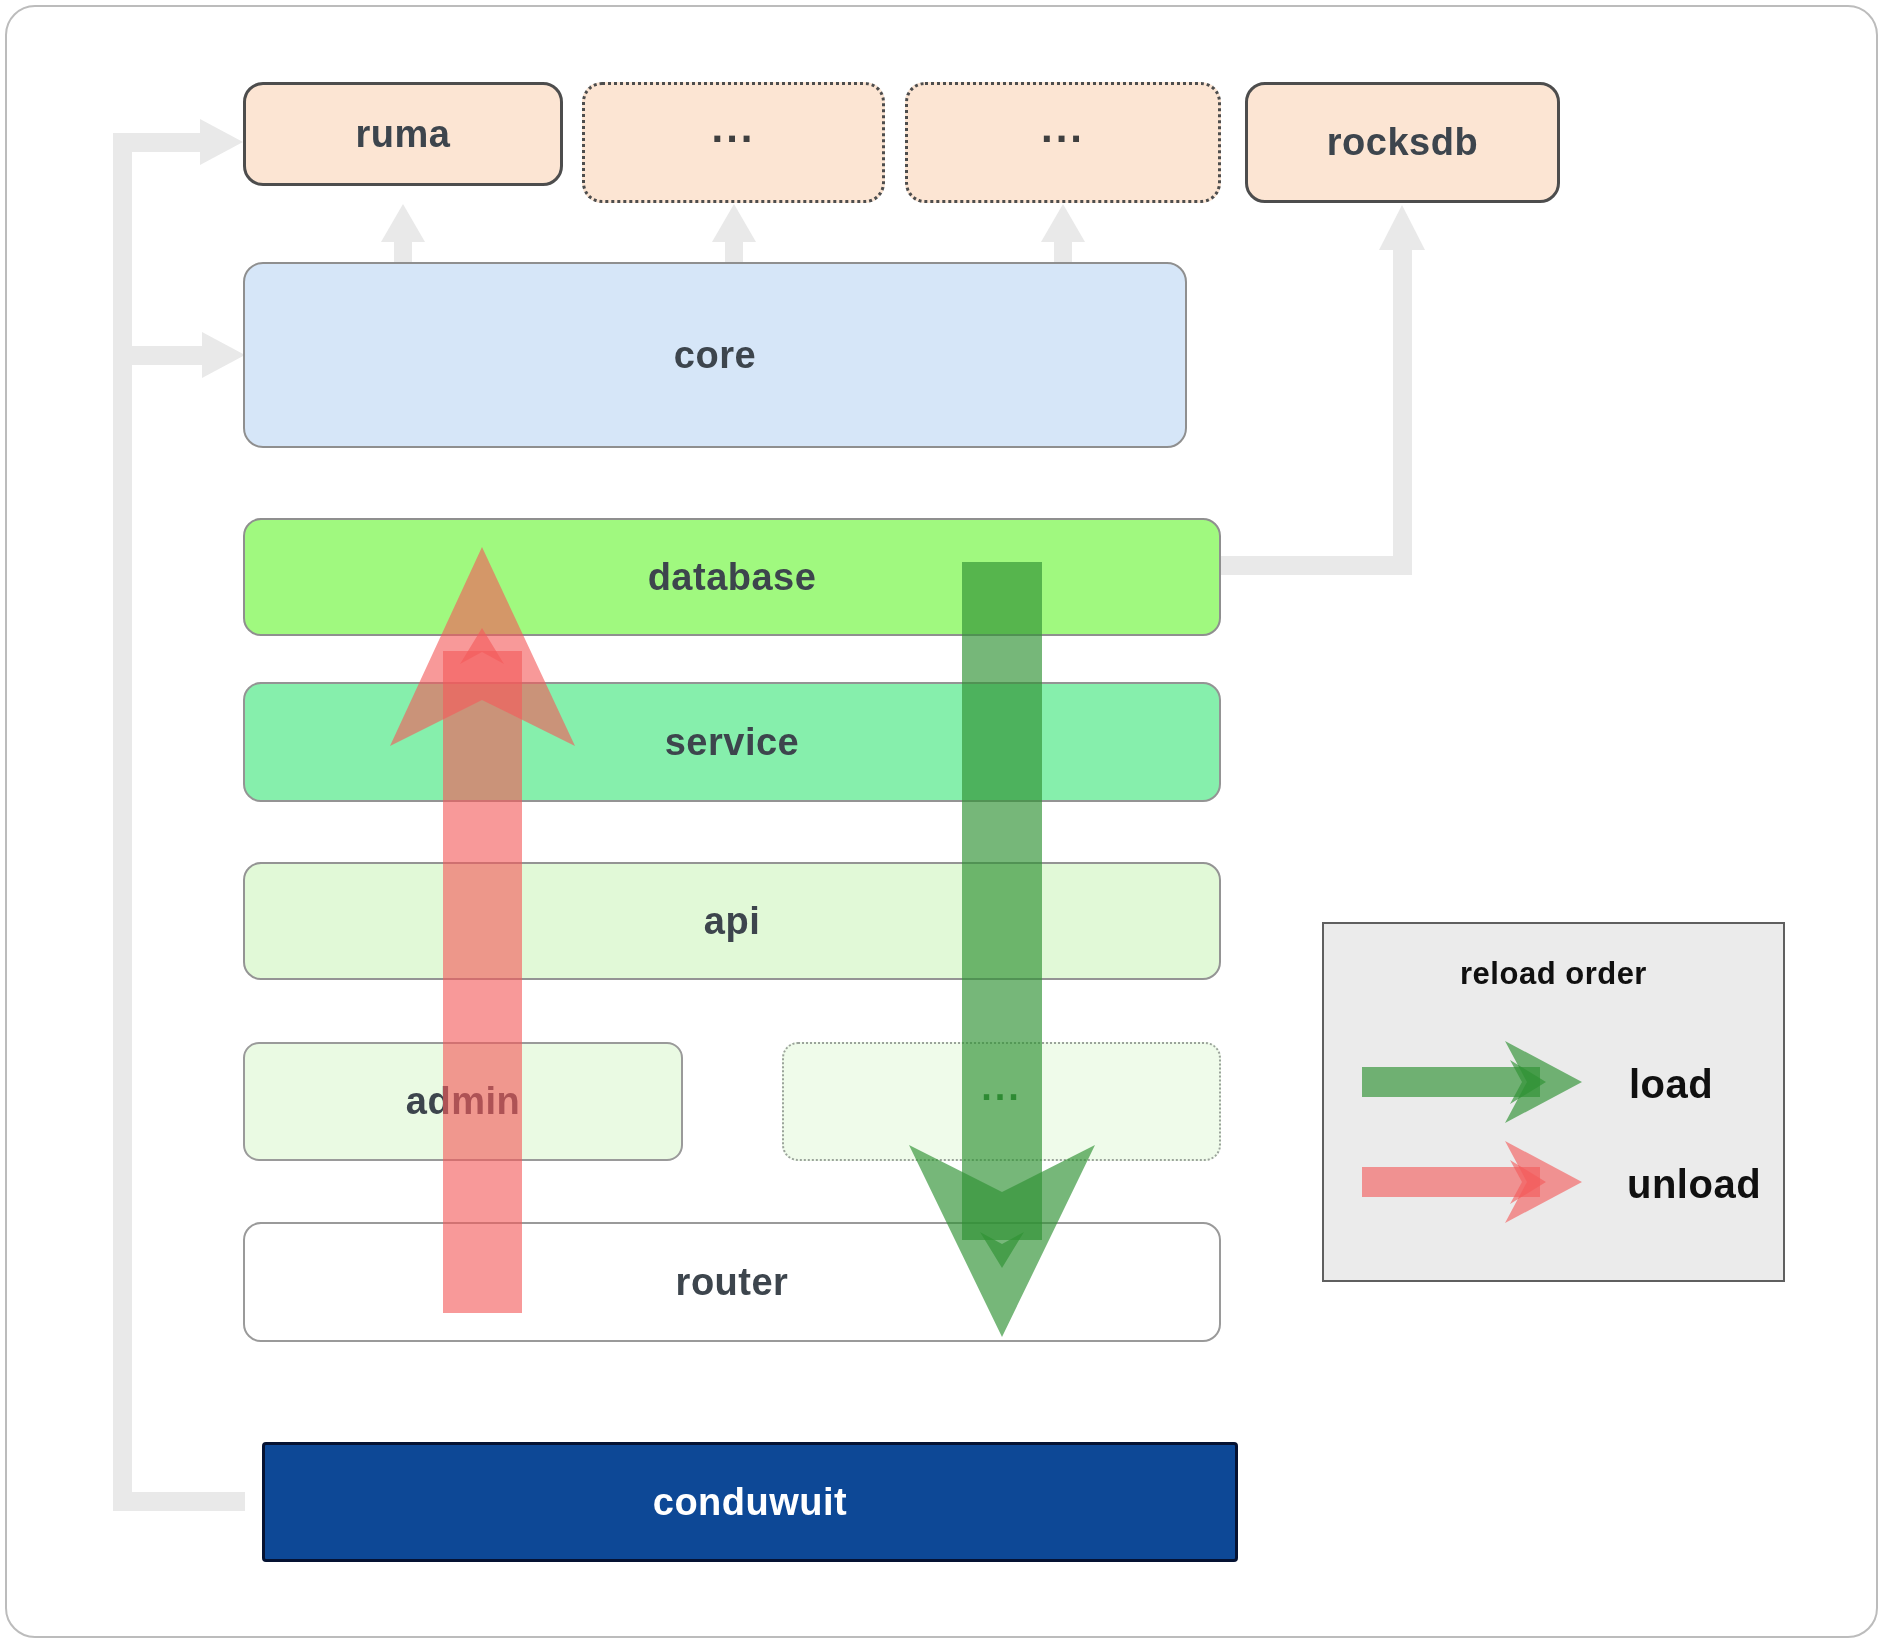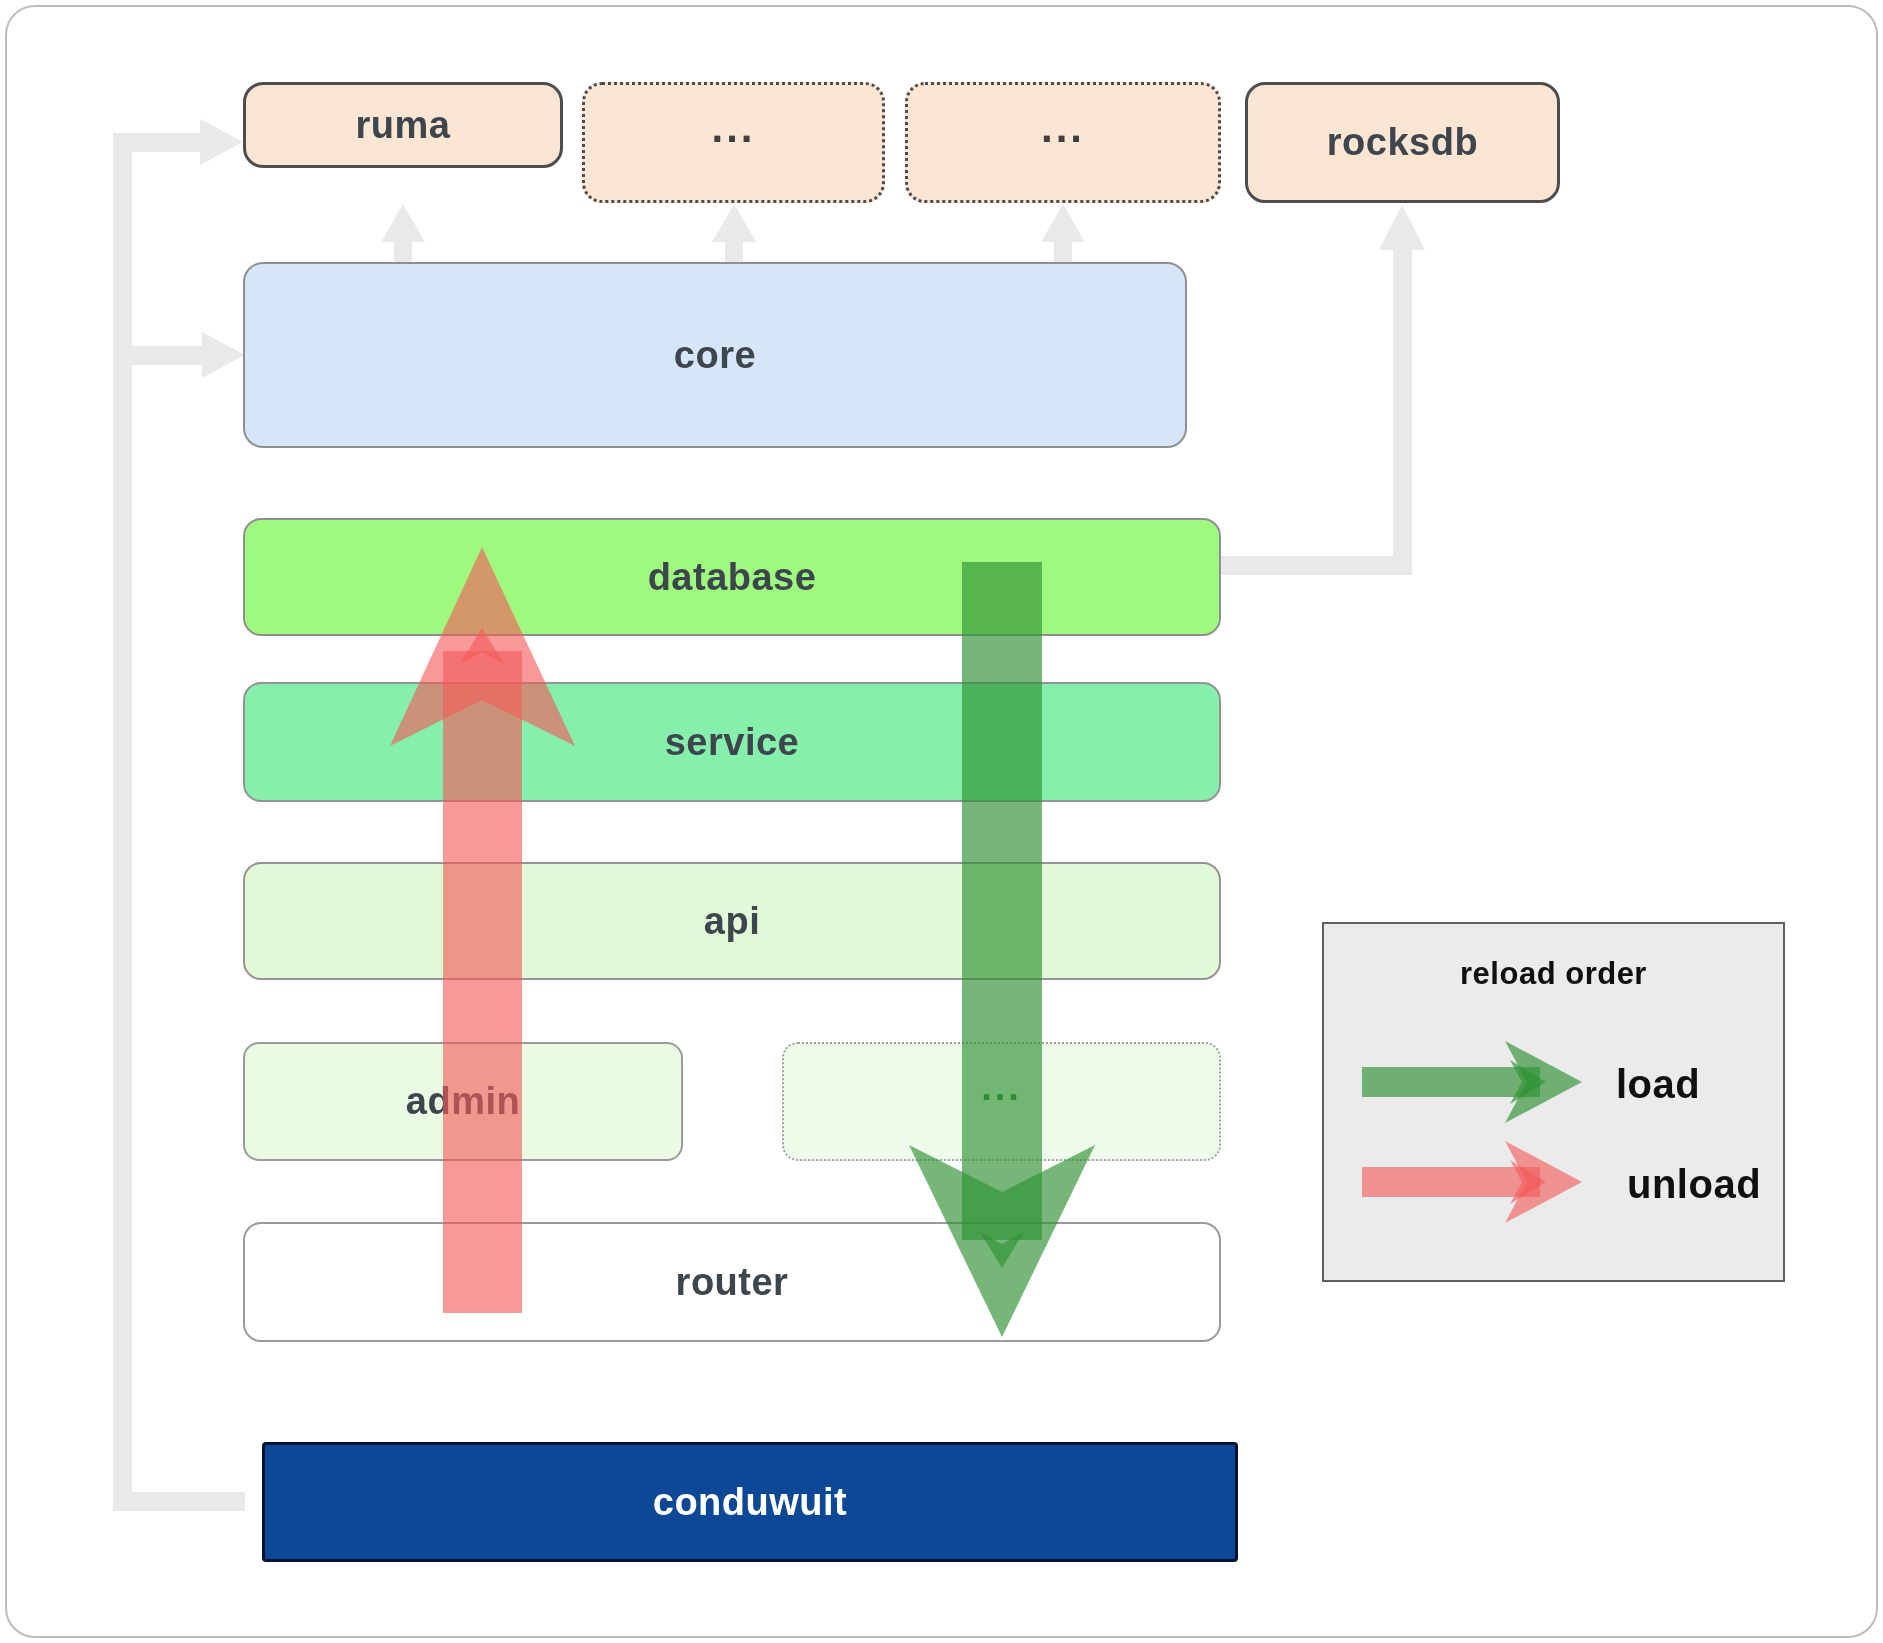--- a/index.html
+++ b/index.html
@@ -13,21 +13,21 @@
     border:2px solid #bcbcbc; border-radius:30px;
   }
   .box {
     position:absolute; display:flex; align-items:center; justify-content:center;
     box-sizing:border-box; font-size:38px; font-weight:600; color:#3d454d;
     z-index:2; letter-spacing:0.5px;
   }
   
   .module        { background:#fce5d3; border:3px solid #4d4d4d; border-radius:20px; }
   .module.dotted { border:3px dotted #4d4d4d; }
-  .b-ruma    { left:243px;  top:82px; width:320px; height:86px; }
+  .b-ruma    { left:243px;  top:82px; width:320px; height:104px; }
   .b-dots1   { left:582px;  top:82px; width:303px; height:121px; }
   .b-dots2   { left:905px;  top:82px; width:316px; height:121px; }
   .b-rocksdb { left:1245px; top:82px; width:315px; height:121px; }
   
   .b-core      { left:243px; top:262px;  width:944px; height:186px; background:#d6e6f8; border:2px solid #8f8f8f; border-radius:20px; }
   .b-database  { left:243px; top:502px;  width:978px; height:118px; background:#a0f97f; border:2px solid #8f8f8f; border-radius:18px;margin-top:16px; }
   .b-service   { left:243px; top:682px;  width:978px; height:120px; background:#86efac; border:2px solid #949494; border-radius:18px; }
   .b-api       { left:243px; top:862px;  width:978px; height:118px; background:#e1f9d7; border:2px solid #949494; border-radius:18px; }
   .b-admin     { left:243px; top:1042px; width:440px; height:119px; background:#eafae3; border:2px solid #9a9a9a; border-radius:16px; }
   .b-admindots { left:782px; top:1042px; width:439px; height:119px; background:#effbea; border:2px dotted #9ba39b; border-radius:16px; }
@@ -43,21 +43,21 @@
     background:#ebebeb; border:2px solid #5f5f5f; border-radius:0;
     z-index:2; display:block;
   }
   .legend-title {
     position:absolute; left:0; top:32px; width:100%; text-align:center;
     font-size:31px; font-weight:600; color:#101010;
   }
   .legend-label {
     position:absolute; font-size:40px; font-weight:600; color:#101010;
   }
-  .legend-label.load   { left:292px; top:138px; }
+  .legend-label.load   { left:305px; top:138px; }
   .legend-label.unload { left:303px; top:238px; }
   
   svg.layer { position:absolute; left:0; top:0; z-index:0; }
   svg.layer.top { z-index:5; pointer-events:none; }
   .connector { fill:#e9e9e9; }
   .c-green { fill:#2f9234; fill-opacity:0.66; }
   .c-red   { fill:#f45a5a; fill-opacity:0.62; }
 </style>
 </head>
 <body>

